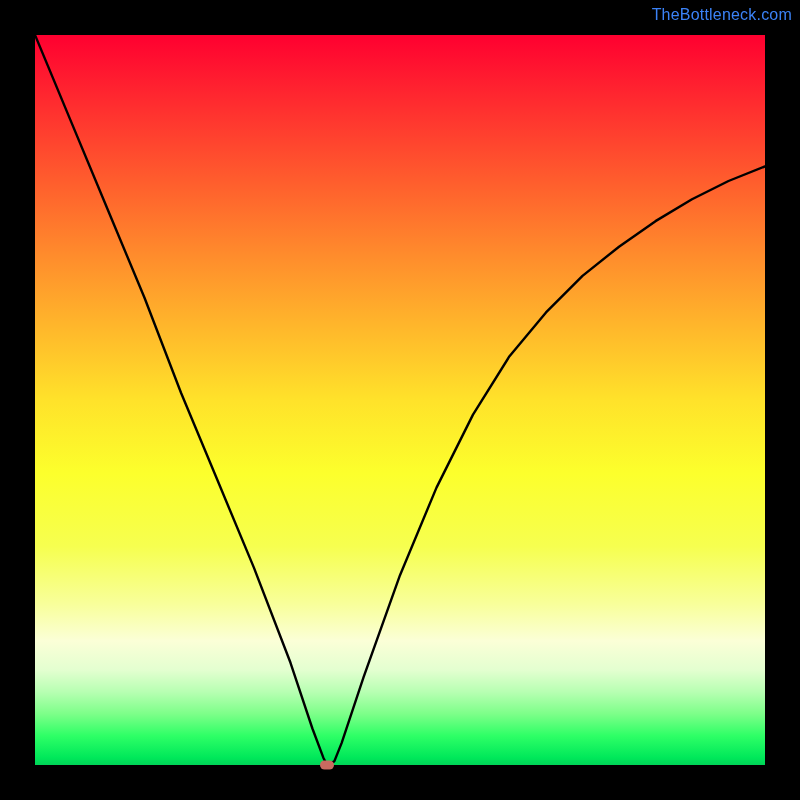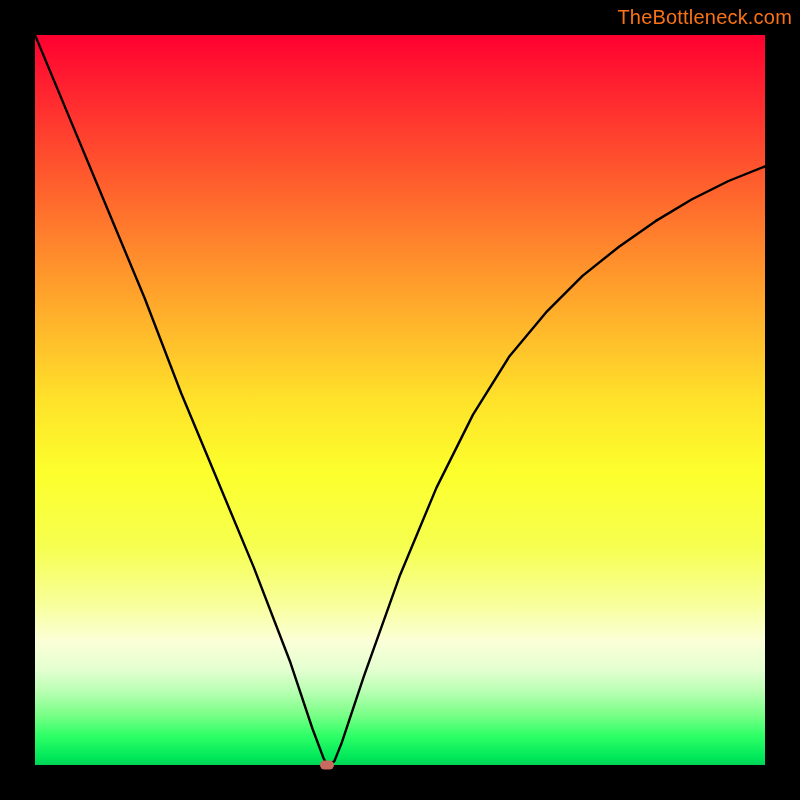--- a/index.html
+++ b/index.html
@@ -47,22 +47,22 @@
     height: 9px;
     border-radius: 5px;
     background: #c96a60;
     transform: translate(-50%, -50%);
   }
   .watermark {
     position: absolute;
     top: 6px;
     right: 8px;
     font-family: Arial, Helvetica, sans-serif;
-    font-size: 20px;
-    color: #f97316;
+    font-size: 16px;
+    color: #3b82f6;
     letter-spacing: 0.2px;
     user-select: none;
   }
 </style>
 </head>
 <body>
 
 <div class="stage">
   <div class="watermark">TheBottleneck.com</div>
 

